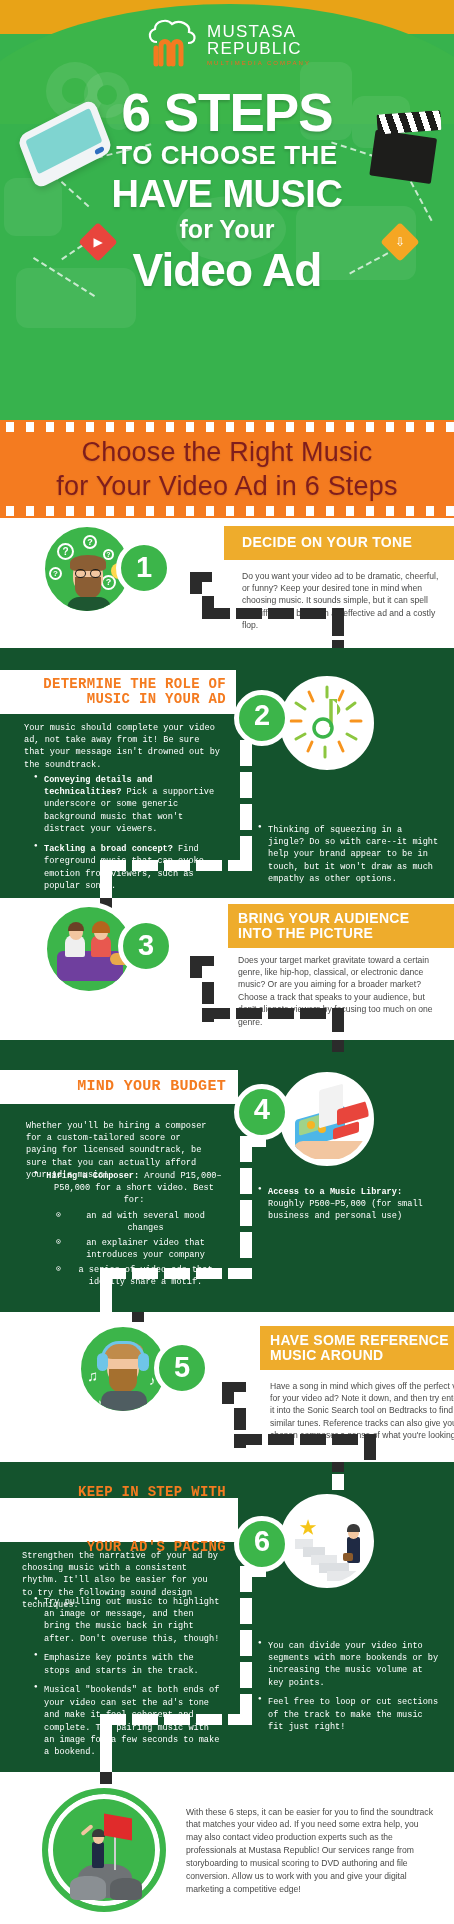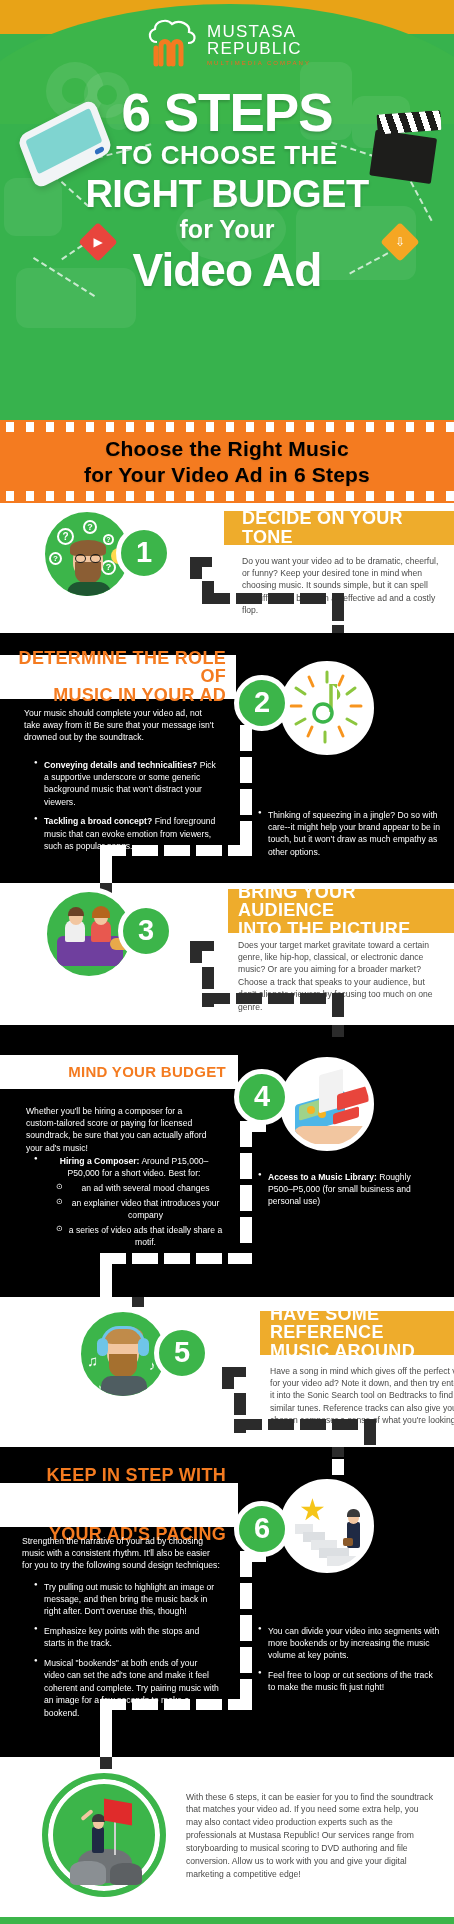--- a/index.html
+++ b/index.html
@@ -49,33 +49,33 @@
   .dmd span { position:absolute; inset:0; display:flex; align-items:center; justify-content:center;
               transform:rotate(-45deg); color:#fff; font-size:12px; }
   .dash { position:absolute; border-top:2px dashed rgba(255,255,255,.72); }
 
   
   .banner { position:relative; width:454px; background:#f47b20; padding:16px 0 14px; text-align:center; }
   .perf { position:absolute; left:0; width:454px; height:10px;
           background-image:repeating-linear-gradient(90deg, transparent 0 6px, #fff 6px 14px);
           background-size:20px 10px; }
   .perf.top { top:2px; } .perf.bot { bottom:2px; }
-  .banner-line { color:#000000; font-size:21px; font-weight:bold; line-height:1.25; letter-spacing:.2px;
+  .banner-line { color:#7f1d1d; font-size:27px; font-weight:normal; line-height:1.25; letter-spacing:.2px;
                  text-shadow:0 1px 2px rgba(0,0,0,.12); }
 
   
   .step { position:relative; width:454px; }
   .step.white { background:#ffffff; }
-  .step.green { background:#000000; }
+  .step.green { background:#14532d;font-family:Liberation Mono, monospace; }
   .band { position:relative; height:34px; }
   .band-fill { position:absolute; top:0; height:34px; }
   .band-fill.amber { background:#eeac2c; }
   .band-fill.white { background:#ffffff; }
   .band-title { position:absolute; top:0; height:34px; display:flex; flex-direction:column; justify-content:center;
-                font-size:18px; font-weight:bold; line-height:1.02; letter-spacing:.3px; }
+                font-size:14px; font-weight:bold; line-height:1.02; letter-spacing:.3px; }
   .band-title.l-right { text-align:right; color:#f47b20; }
   .band-title.l-left  { text-align:left;  color:#ffffff; }
   .band-title.tall { height:44px; }
   .band-fill.tall { height:44px; }
   .band.tall { height:44px; }
 
   .circle-pair { position:absolute; z-index:4; }
   .num-circle { position:absolute; width:56px; height:56px; border-radius:50%;
                 border:5px solid #ffffff; background:#3cb54a; display:flex; align-items:center; justify-content:center;
                 color:#fff; font-size:29px; font-weight:bold; z-index:5; }
@@ -181,21 +181,21 @@
           <span class="logo-l1">MUSTASA</span>
           <span class="logo-l2">REPUBLIC</span>
           <span class="logo-l3">MULTIMEDIA COMPANY</span>
         </div>
       </div>
     </div>
 
     <div class="hero-title">
       <span class="t-6steps">6 STEPS</span>
       <span class="t-tochoose">TO CHOOSE THE</span>
-      <span class="t-right">RIGHT BUDGET</span>
+      <span class="t-right">HAVE MUSIC</span>
       <span class="t-foryour">for Your</span>
       <span class="t-videoad">Video Ad</span>
     </div>
   </div>
 
   <div class="banner">
     <div class="perf top"></div>
     <div class="banner-line">Choose the Right Music</div>
     <div class="banner-line">for Your Video Ad in 6 Steps</div>
     <div class="perf bot"></div>

